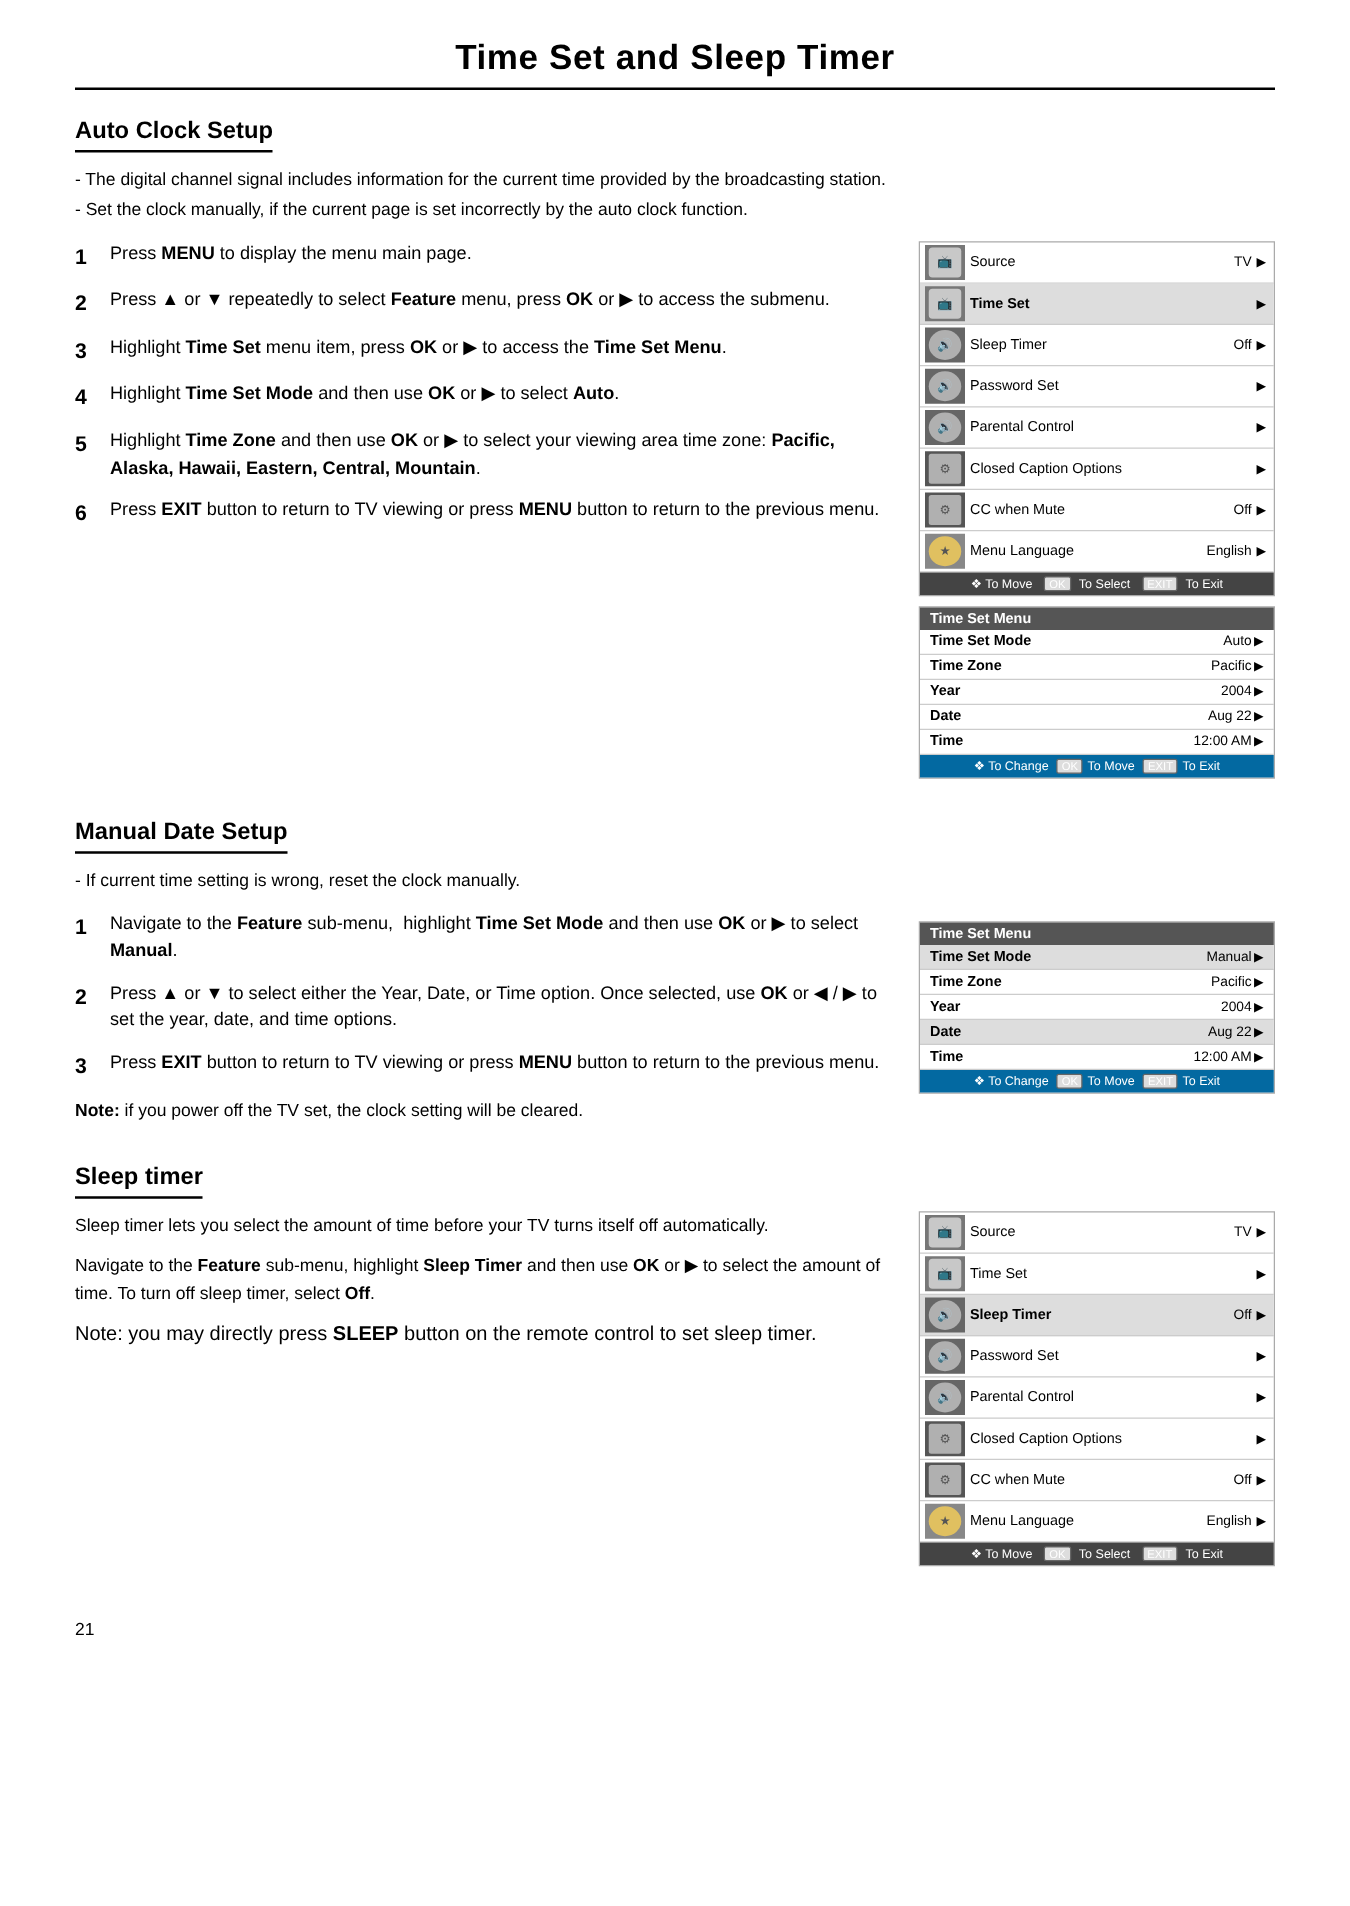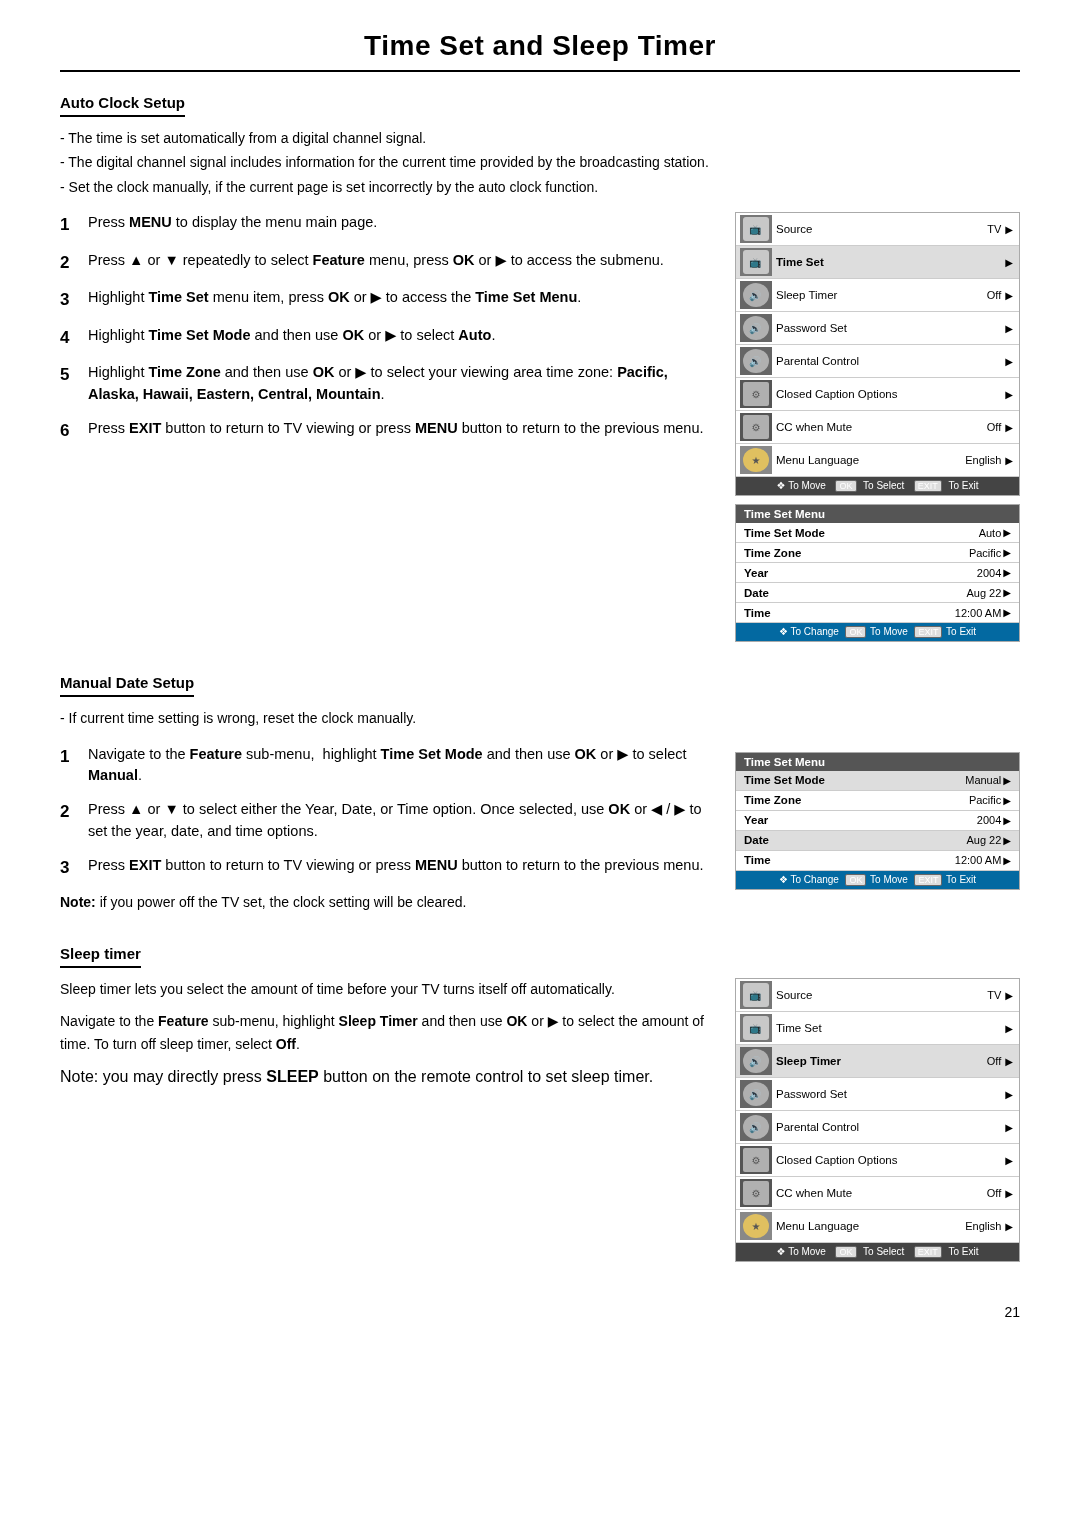--- a/index.html
+++ b/index.html
@@ -18,21 +18,21 @@
       font-weight: bold;
       margin-bottom: 8px;
       letter-spacing: 0.5px;
     }
     .title-divider {
       border: none;
       border-top: 2px solid #000;
       margin-bottom: 22px;
     }
     h2.section-title {
-      font-size: 15px;
+      font-size: 19px;
       font-weight: bold;
       margin-bottom: 10px;
       border-bottom: 2px solid #000;
       padding-bottom: 4px;
       display: inline-block;
     }
     .section {
       margin-bottom: 32px;
     }
     .intro-bullets {
@@ -202,21 +202,21 @@
       font-size: 10px;
     }
     .tv-submenu-nav {
       background: #0369a1;
       color: #fff;
       font-size: 10px;
       padding: 3px 6px;
       text-align: center;
     }
     .page-number {
-      text-align: right;
+      text-align: left;
       margin-top: 42px;
       font-size: 14px;
     }
     .sleep-intro {
       font-size: 14px;
       line-height: 1.6;
       margin-bottom: 10px;
     }
     .manual-note {
       font-size: 14px;
@@ -229,21 +229,20 @@
   </style>
 </head>
 <body>
 
 <h1 class="page-title">Time Set and Sleep Timer</h1>
 <hr class="title-divider">
 
 <div class="section">
   <h2 class="section-title">Auto Clock Setup</h2>
   <div class="intro-bullets">
-    <p>- The time is set automatically from a digital channel signal.</p>
     <p>- The digital channel signal includes information for the current time provided by the broadcasting station.</p>
     <p>- Set the clock manually, if the current page is set incorrectly by the auto clock function.</p>
   </div>
 
   <div class="content-area">
     <div class="steps-col">
 
       <div class="step">
         <span class="step-num">1</span>
         <span class="step-text">

